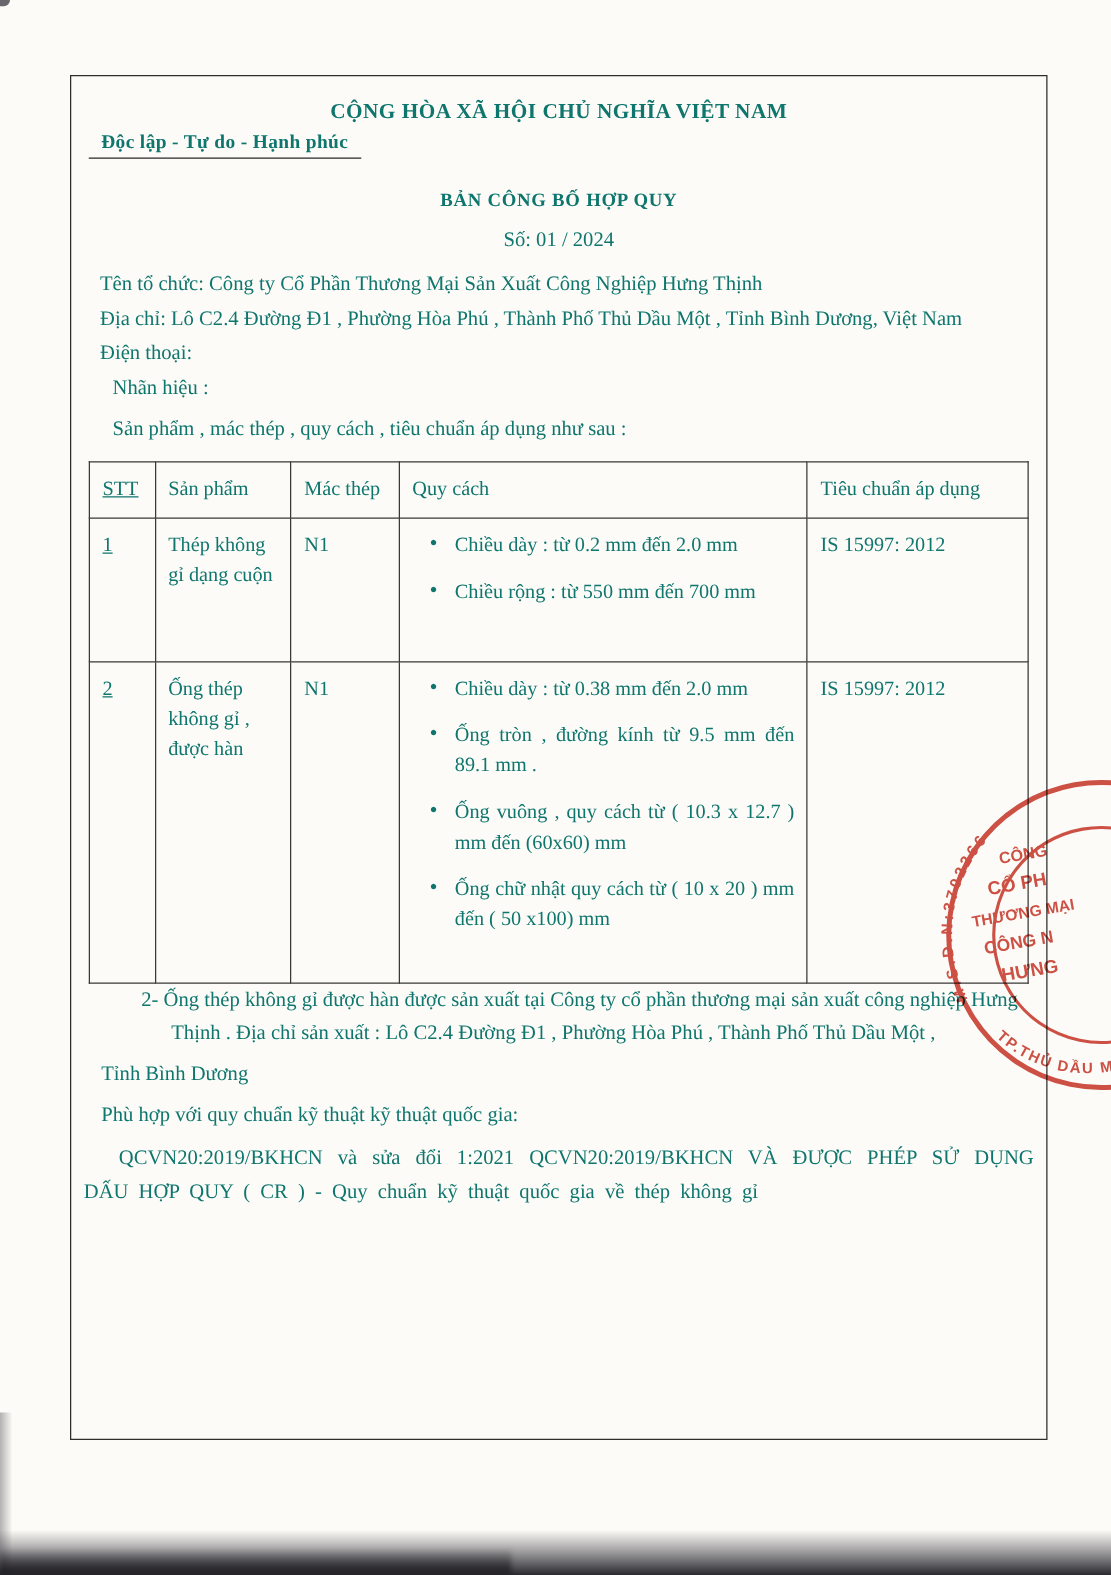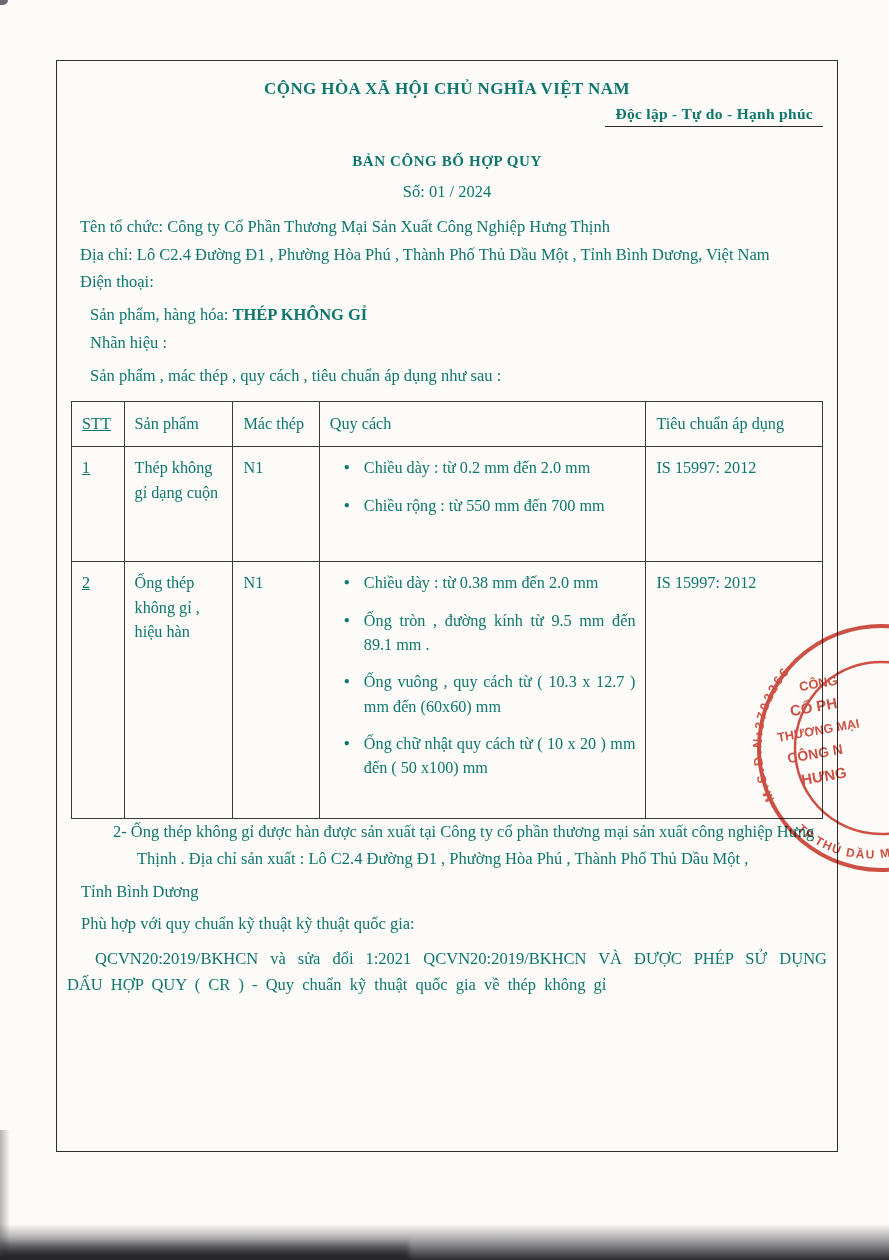--- a/index.html
+++ b/index.html
@@ -15,21 +15,21 @@
     position:absolute;
     left:56px;top:60px;
     width:782px;height:1092px;
     border:1.6px solid #2e2d2a;
     box-sizing:border-box;
     padding:14px 14px 0 14px;
   }
   .hdr-national{
     text-align:center;font-weight:bold;font-size:17px;letter-spacing:.4px;margin-top:4px;
   }
-  .hdr-motto-wrap{text-align:right;margin-top:6px;font-family:Liberation Serif, serif;}
+  .hdr-motto-wrap{text-align:left;margin-top:6px;font-family:Liberation Serif, serif;}
   .hdr-motto{
     display:inline-block;font-weight:bold;font-size:15.5px;
     border-bottom:1.6px solid #2a2927;padding:0 10px 3px 10px;letter-spacing:.3px;
   }
   .doc-title{
     text-align:center;font-weight:bold;font-size:15px;letter-spacing:.6px;margin-top:26px;
   }
   .doc-number{text-align:center;font-size:16.5px;margin-top:12px;}
   .content{padding:0 8px;font-size:16.5px;line-height:1.62;}
   .content p{margin:1px;}
@@ -111,21 +111,20 @@
       <span class="hdr-motto">Độc lập - Tự do - Hạnh phúc</span>
     </div>
 
     <div class="doc-title">BẢN CÔNG BỐ HỢP QUY</div>
     <div class="doc-number">Số: 01 / 2024</div>
 
     <div class="content">
       <p class="first">Tên tổ chức: Công ty Cổ Phần Thương Mại Sản Xuất Công Nghiệp Hưng Thịnh</p>
       <p>Địa chỉ: Lô C2.4 Đường Đ1 , Phường Hòa Phú , Thành Phố Thủ Dầu Một , Tỉnh Bình Dương, Việt Nam</p>
       <p>Điện thoại:</p>
-      <p class="indent gap-top"><span>Sản phẩm, hàng hóa: </span><span class="bold">THÉP KHÔNG GỈ</span></p>
       <p class="indent">Nhãn hiệu :</p>
       <p class="indent gap-top">Sản phẩm , mác thép , quy cách , tiêu chuẩn áp dụng như sau :</p>
     </div>
 
     <table class="spec">
       <thead>
         <tr>
           <th class="c-stt">STT</th>
           <th class="c-sp">Sản phẩm</th>
           <th class="c-mt">Mác thép</th>
@@ -145,21 +144,21 @@
               </div>
             <div class="bullet">
                 <span class="dot">●</span>
                 <span class="txt">Chiều rộng : từ 550 mm đến 700 mm</span>
               </div>
           </td>
           <td class="c-tc">IS 15997: 2012</td>
         </tr>
         <tr class="r2">
           <td class="c-stt">2</td>
-          <td class="c-sp">Ống thép không gỉ , hiệu hàn</td>
+          <td class="c-sp">Ống thép không gỉ , được hàn</td>
           <td class="c-mt">N1</td>
           <td class="c-qc">
             <div class="bullet">
                 <span class="dot">●</span>
                 <span class="txt">Chiều dày : từ 0.38 mm đến 2.0 mm</span>
               </div>
             <div class="bullet">
                 <span class="dot">●</span>
                 <span class="txt">Ống tròn , đường kính từ 9.5 mm đến 89.1 mm .</span>
               </div>

